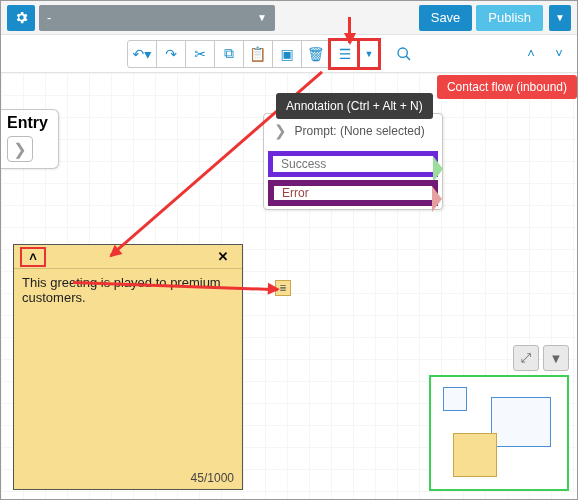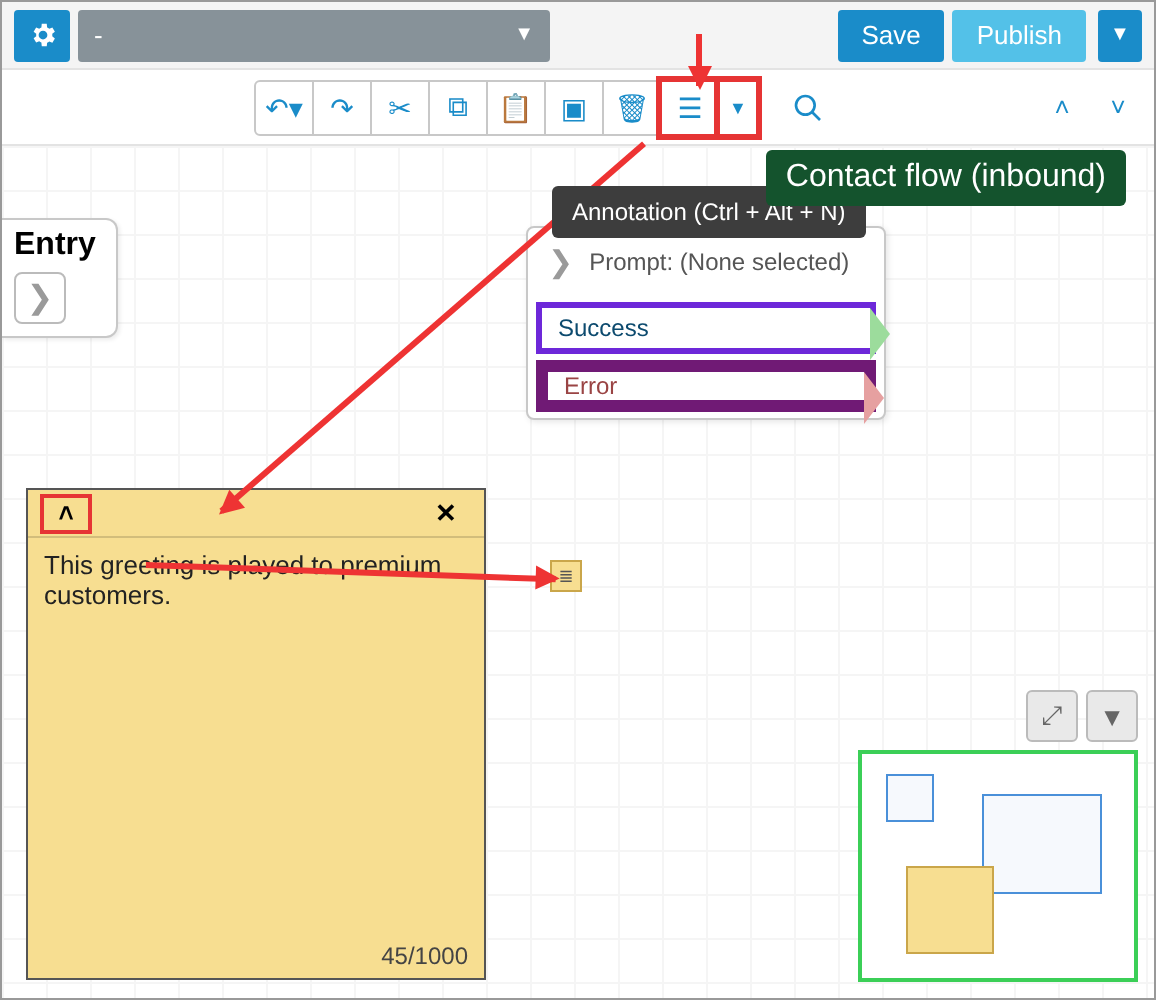--- a/index.html
+++ b/index.html
@@ -107,26 +107,26 @@
     color: #fff;
     padding: 6px 10px;
     border-radius: 3px;
     font-size: 12px;
     white-space: nowrap;
     z-index: 50;
     margin-top: 20px;
   }
   .pill {
     position: absolute;
-    top: 74px; right: 14px;
-    background: #14532d;
+    top: 74px; right: 0;
+    background: #ef4444;
     color: #fff;
     padding: 5px 10px;
     border-radius: 3px;
-    font-size: 16px;
+    font-size: 12px;
     z-index: 50;
   }
 
   
   .canvas {
     position: absolute;
     top: 72px; left:0; right:0; bottom:0;
     background:
       repeating-linear-gradient(#f5f5f5 0,#f5f5f5 1px, transparent 1px, transparent 22px),
       repeating-linear-gradient(90deg,#f5f5f5 0,#f5f5f5 1px, transparent 1px, transparent 22px),
@@ -189,21 +189,21 @@
   .node-row .chev2 { color:#9a9a9a; font-size:15px; }
   .branch {
     margin: 3px 4px;
     height: 26px;
     display:flex;align-items:center;
     padding: 0 8px;
     font-size:12px;
     background: #fff;
     position:relative;
   }
-  .branch.success { border:3px solid #6d28d9; color:#0c4a6e;}
+  .branch.success { border:5px solid #6d28d9; color:#737373;}
   .branch.error   { border:6px solid #701a75; color:#9a4444;}
   .branch::after {
     content:"";
     position:absolute; right:-10px; top:0;
     width:0;height:0;
     border-top:13px solid transparent;
     border-bottom:13px solid transparent;
   }
   .branch.success::after { border-left:10px solid #9cdc9c; }
   .branch.error::after   { border-left:10px solid #e6a0a0; }

